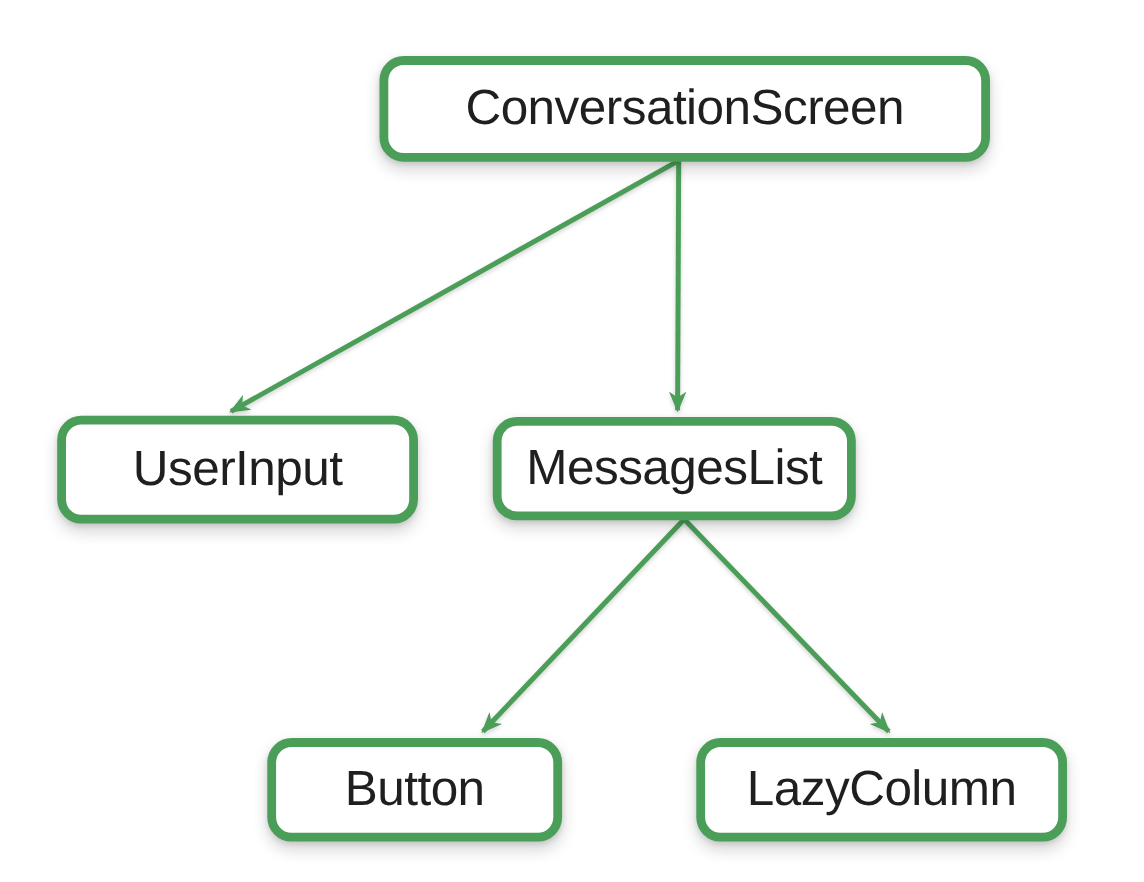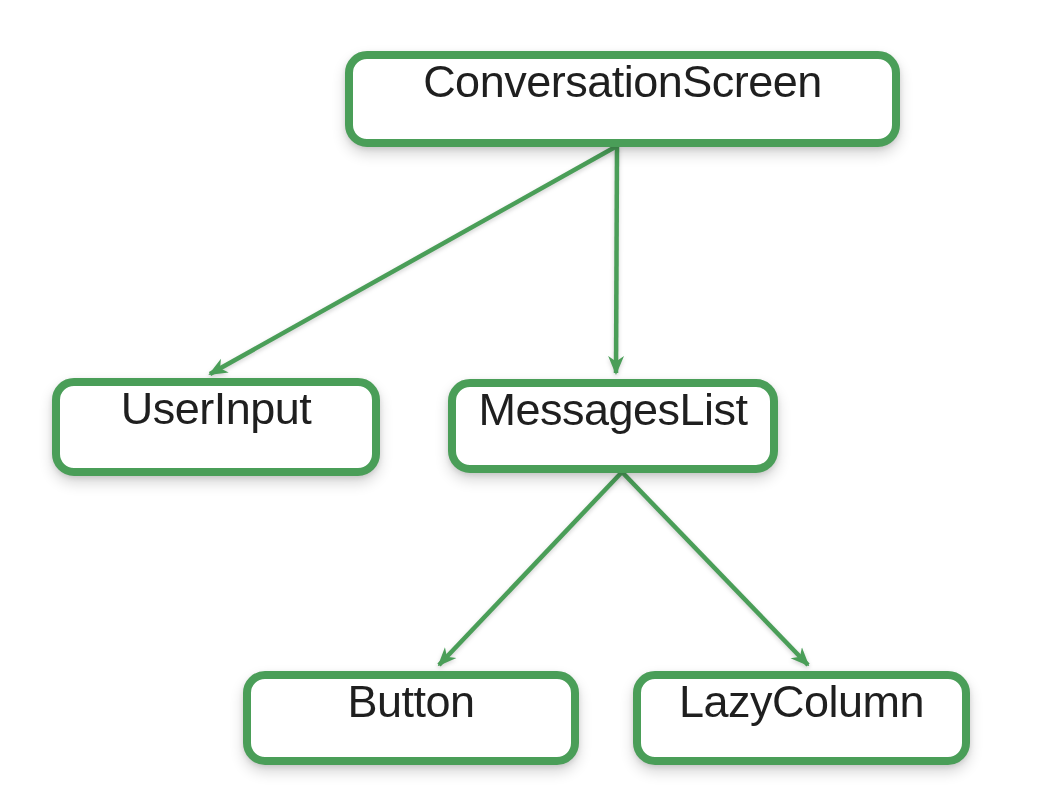--- a/index.html
+++ b/index.html
@@ -41,35 +41,36 @@
   }
   .node {
     position: absolute;
     z-index: 2;
     box-sizing: border-box;
     background: #ffffff;
     border: 8px solid var(--accent);
     border-radius: 22px;
     box-shadow: 0 7px 14px rgba(0,0,0,0.16), 0 2px 5px rgba(0,0,0,0.10);
     display: flex;
+    align-items: center;
     justify-content: center;
   }
   .node-label {
     color: var(--text);
     font-size: 45px;
     font-weight: 400;
     letter-spacing: -0.5px;
     white-space: nowrap;
     line-height: 1;
     padding-bottom: 3px;
   }
   .node-conversation-screen { left: 345px; top: 51px;  width: 555px; height: 96px; }
   .node-user-input          { left: 52px;  top: 378px; width: 328px; height: 98px; }
   .node-messages-list       { left: 448px; top: 379px; width: 330px; height: 94px; }
-  .node-button              { left: 243px; top: 671px; width: 336px; height: 94px; }
+  .node-button              { left: 243px; top: 671px; width: 268px; height: 94px; }
   .node-lazy-column         { left: 633px; top: 671px; width: 337px; height: 94px; }
 </style>
 </head>
 <body>
 
 <div class="canvas">
 
   <svg class="edge-layer" viewBox="0 0 1040 802" xmlns="http://www.w3.org/2000/svg">
     <defs>
       <marker id="arrow" viewBox="0 0 10 10" refX="9" refY="5" markerWidth="4.2" markerHeight="4.2" orient="auto-start-reverse">

